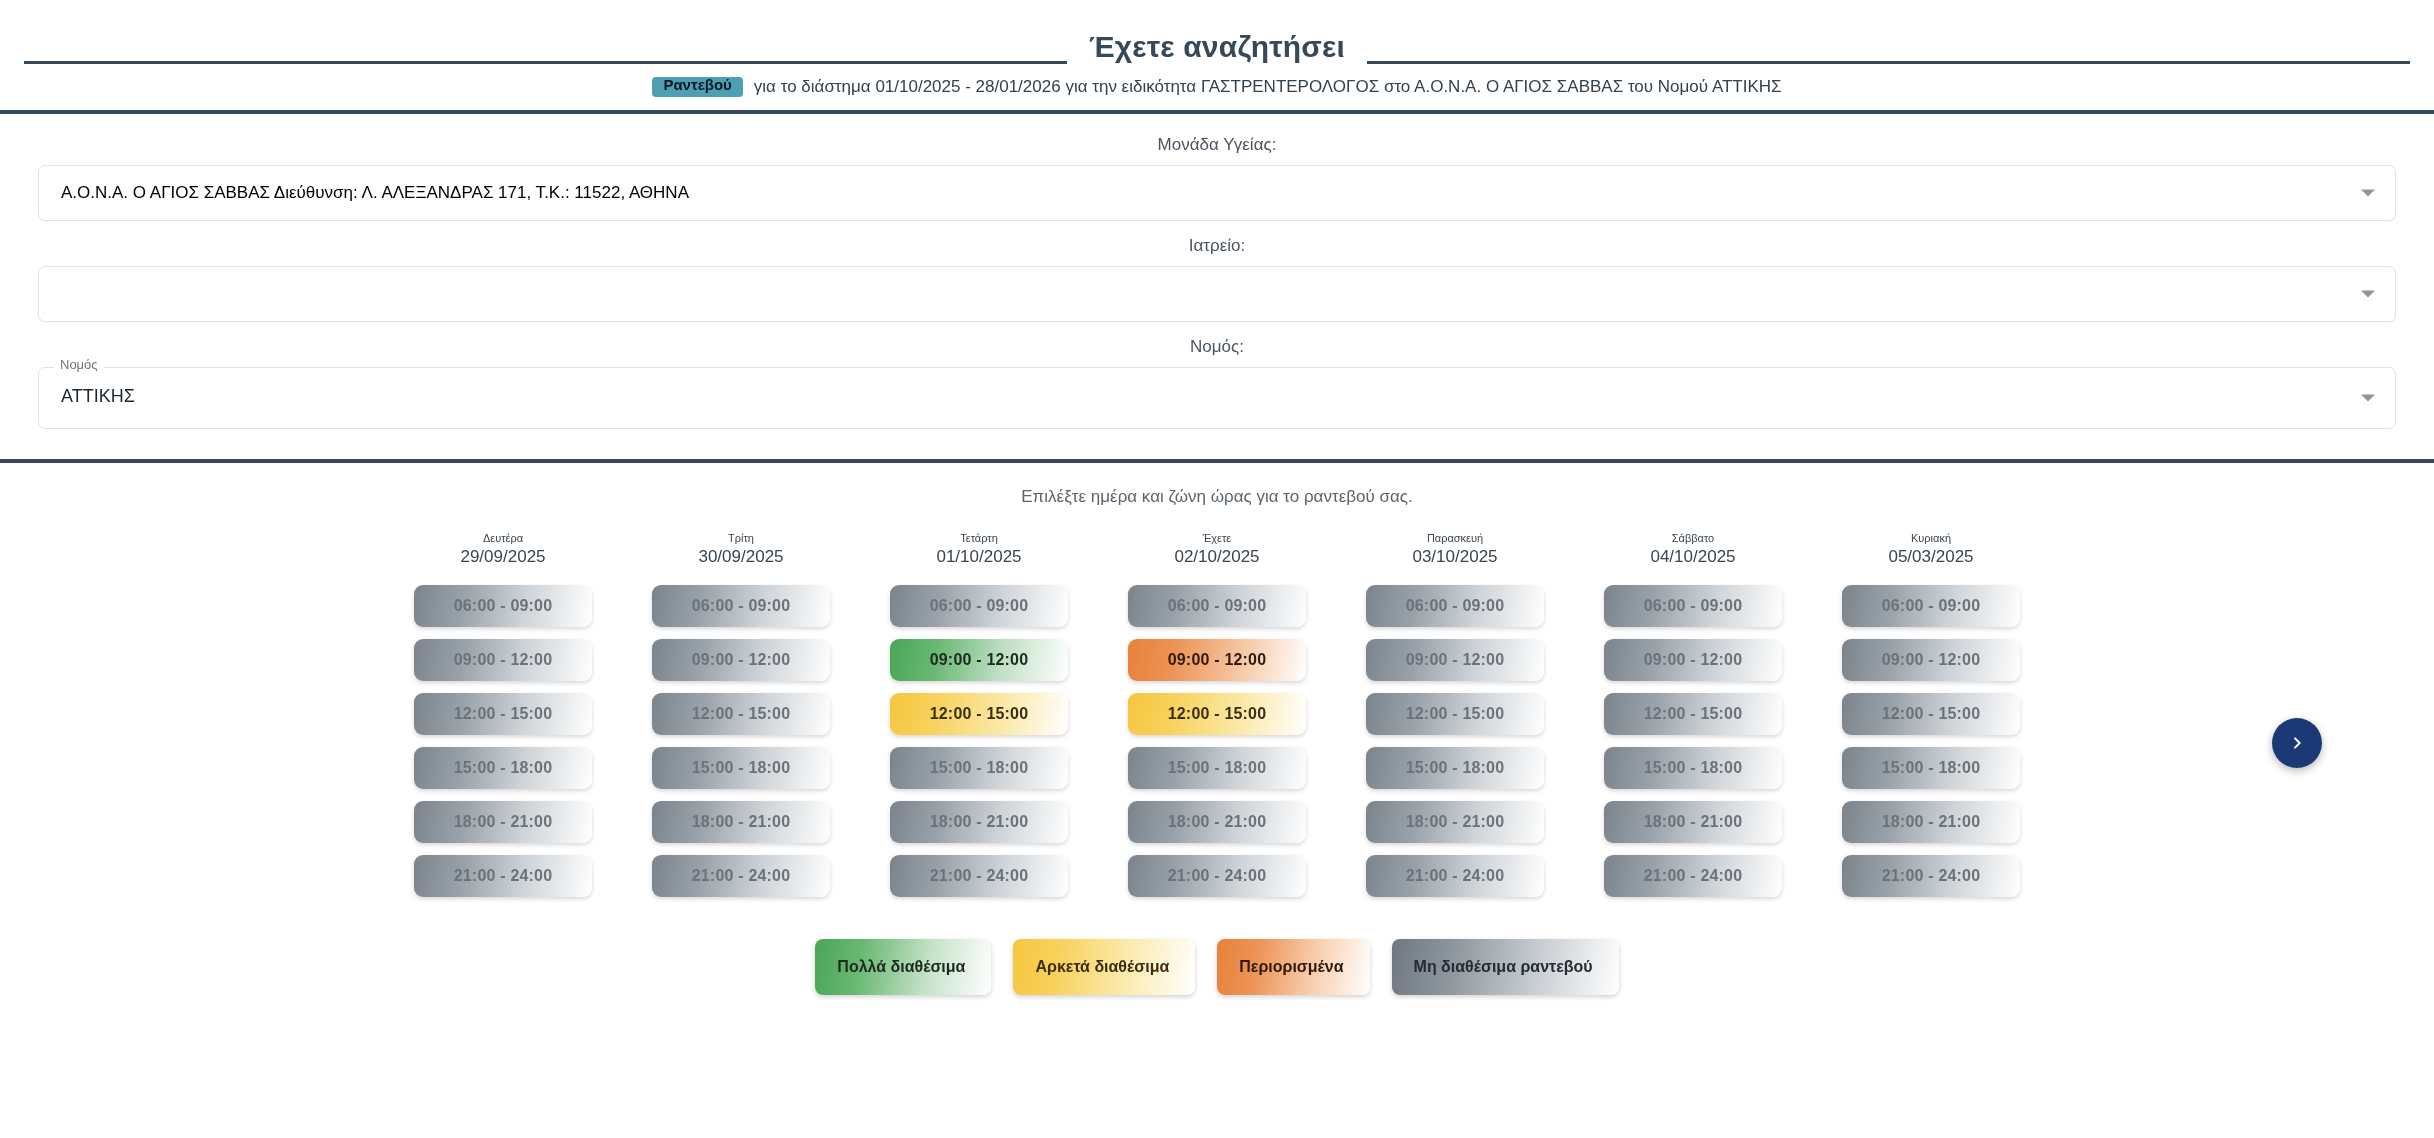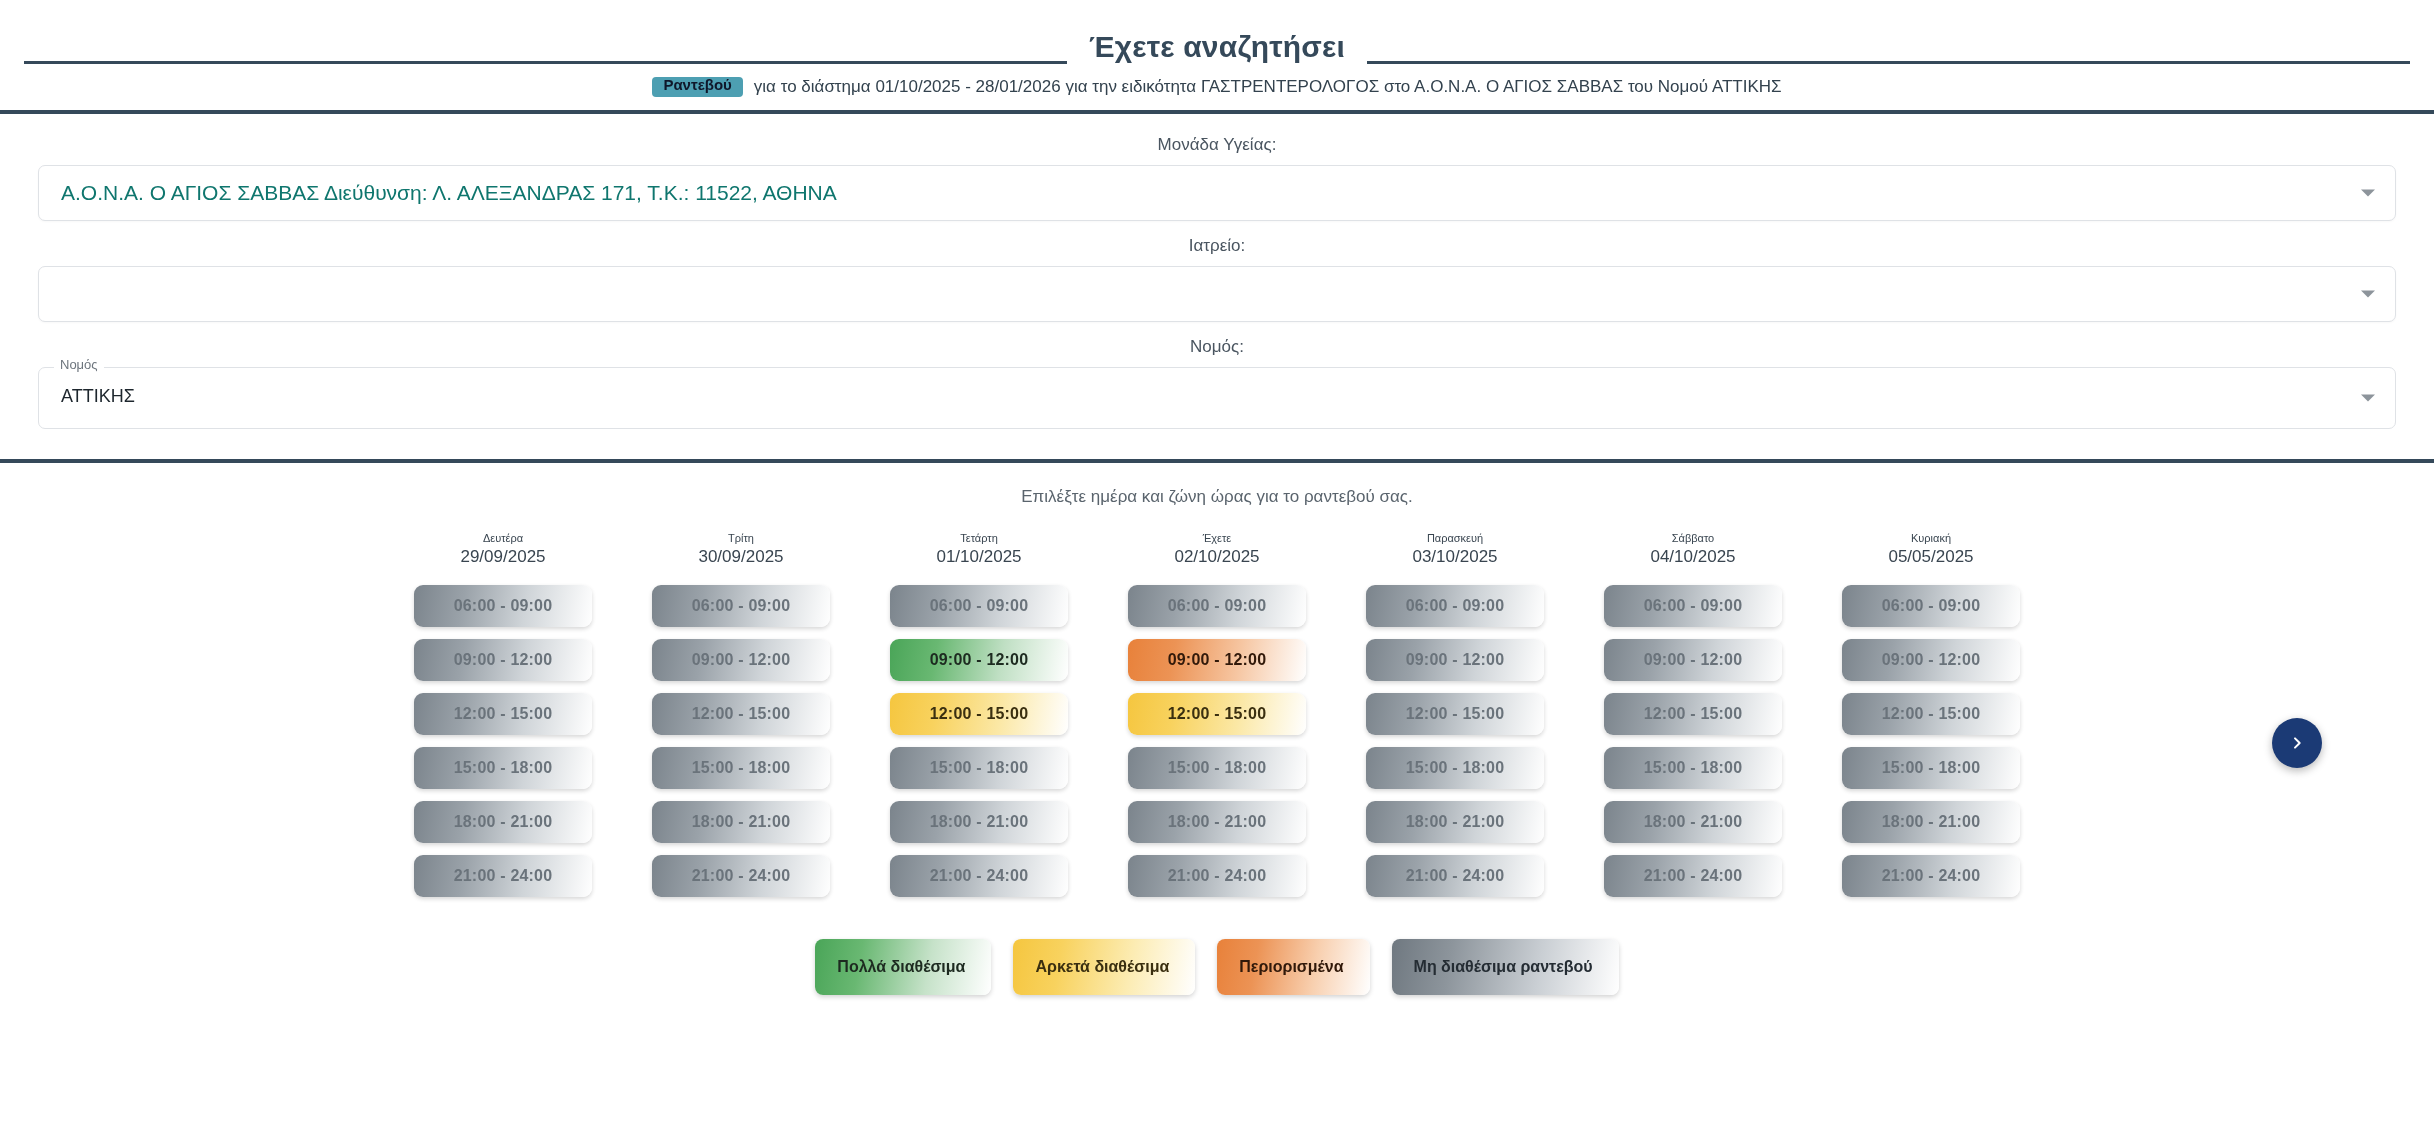--- a/index.html
+++ b/index.html
@@ -89,22 +89,22 @@
     height: 56px;
     border: 1px solid #dfe2e6;
     border-radius: 7px;
     background: #fff;
     display: flex;
     align-items: center;
     padding: 0 46px 0 22px;
     box-shadow: 0 1px 2px rgba(0,0,0,.03);
   }
   .select-box .value {
-    font-size: 21px;
-    color: #0f766e;
+    font-size: 17px;
+    color: #000000;
     white-space: nowrap;
     overflow: hidden;
     text-overflow: ellipsis;
   }
   .caret {
     position: absolute;
     right: 20px;
     top: 50%;
     transform: translateY(-50%);
     width: 0; height: 0;
@@ -355,21 +355,21 @@
           <div class="slot unavailable">06:00 - 09:00</div>
           <div class="slot unavailable">09:00 - 12:00</div>
           <div class="slot unavailable">12:00 - 15:00</div>
           <div class="slot unavailable">15:00 - 18:00</div>
           <div class="slot unavailable">18:00 - 21:00</div>
           <div class="slot unavailable">21:00 - 24:00</div>
         </div>
         <div class="day-col">
           <div class="day-head">
             <div class="day-name">Κυριακή</div>
-            <div class="day-date">05/05/2025</div>
+            <div class="day-date">05/03/2025</div>
           </div>
           <div class="slot unavailable">06:00 - 09:00</div>
           <div class="slot unavailable">09:00 - 12:00</div>
           <div class="slot unavailable">12:00 - 15:00</div>
           <div class="slot unavailable">15:00 - 18:00</div>
           <div class="slot unavailable">18:00 - 21:00</div>
           <div class="slot unavailable">21:00 - 24:00</div>
         </div>
       </div>
 

